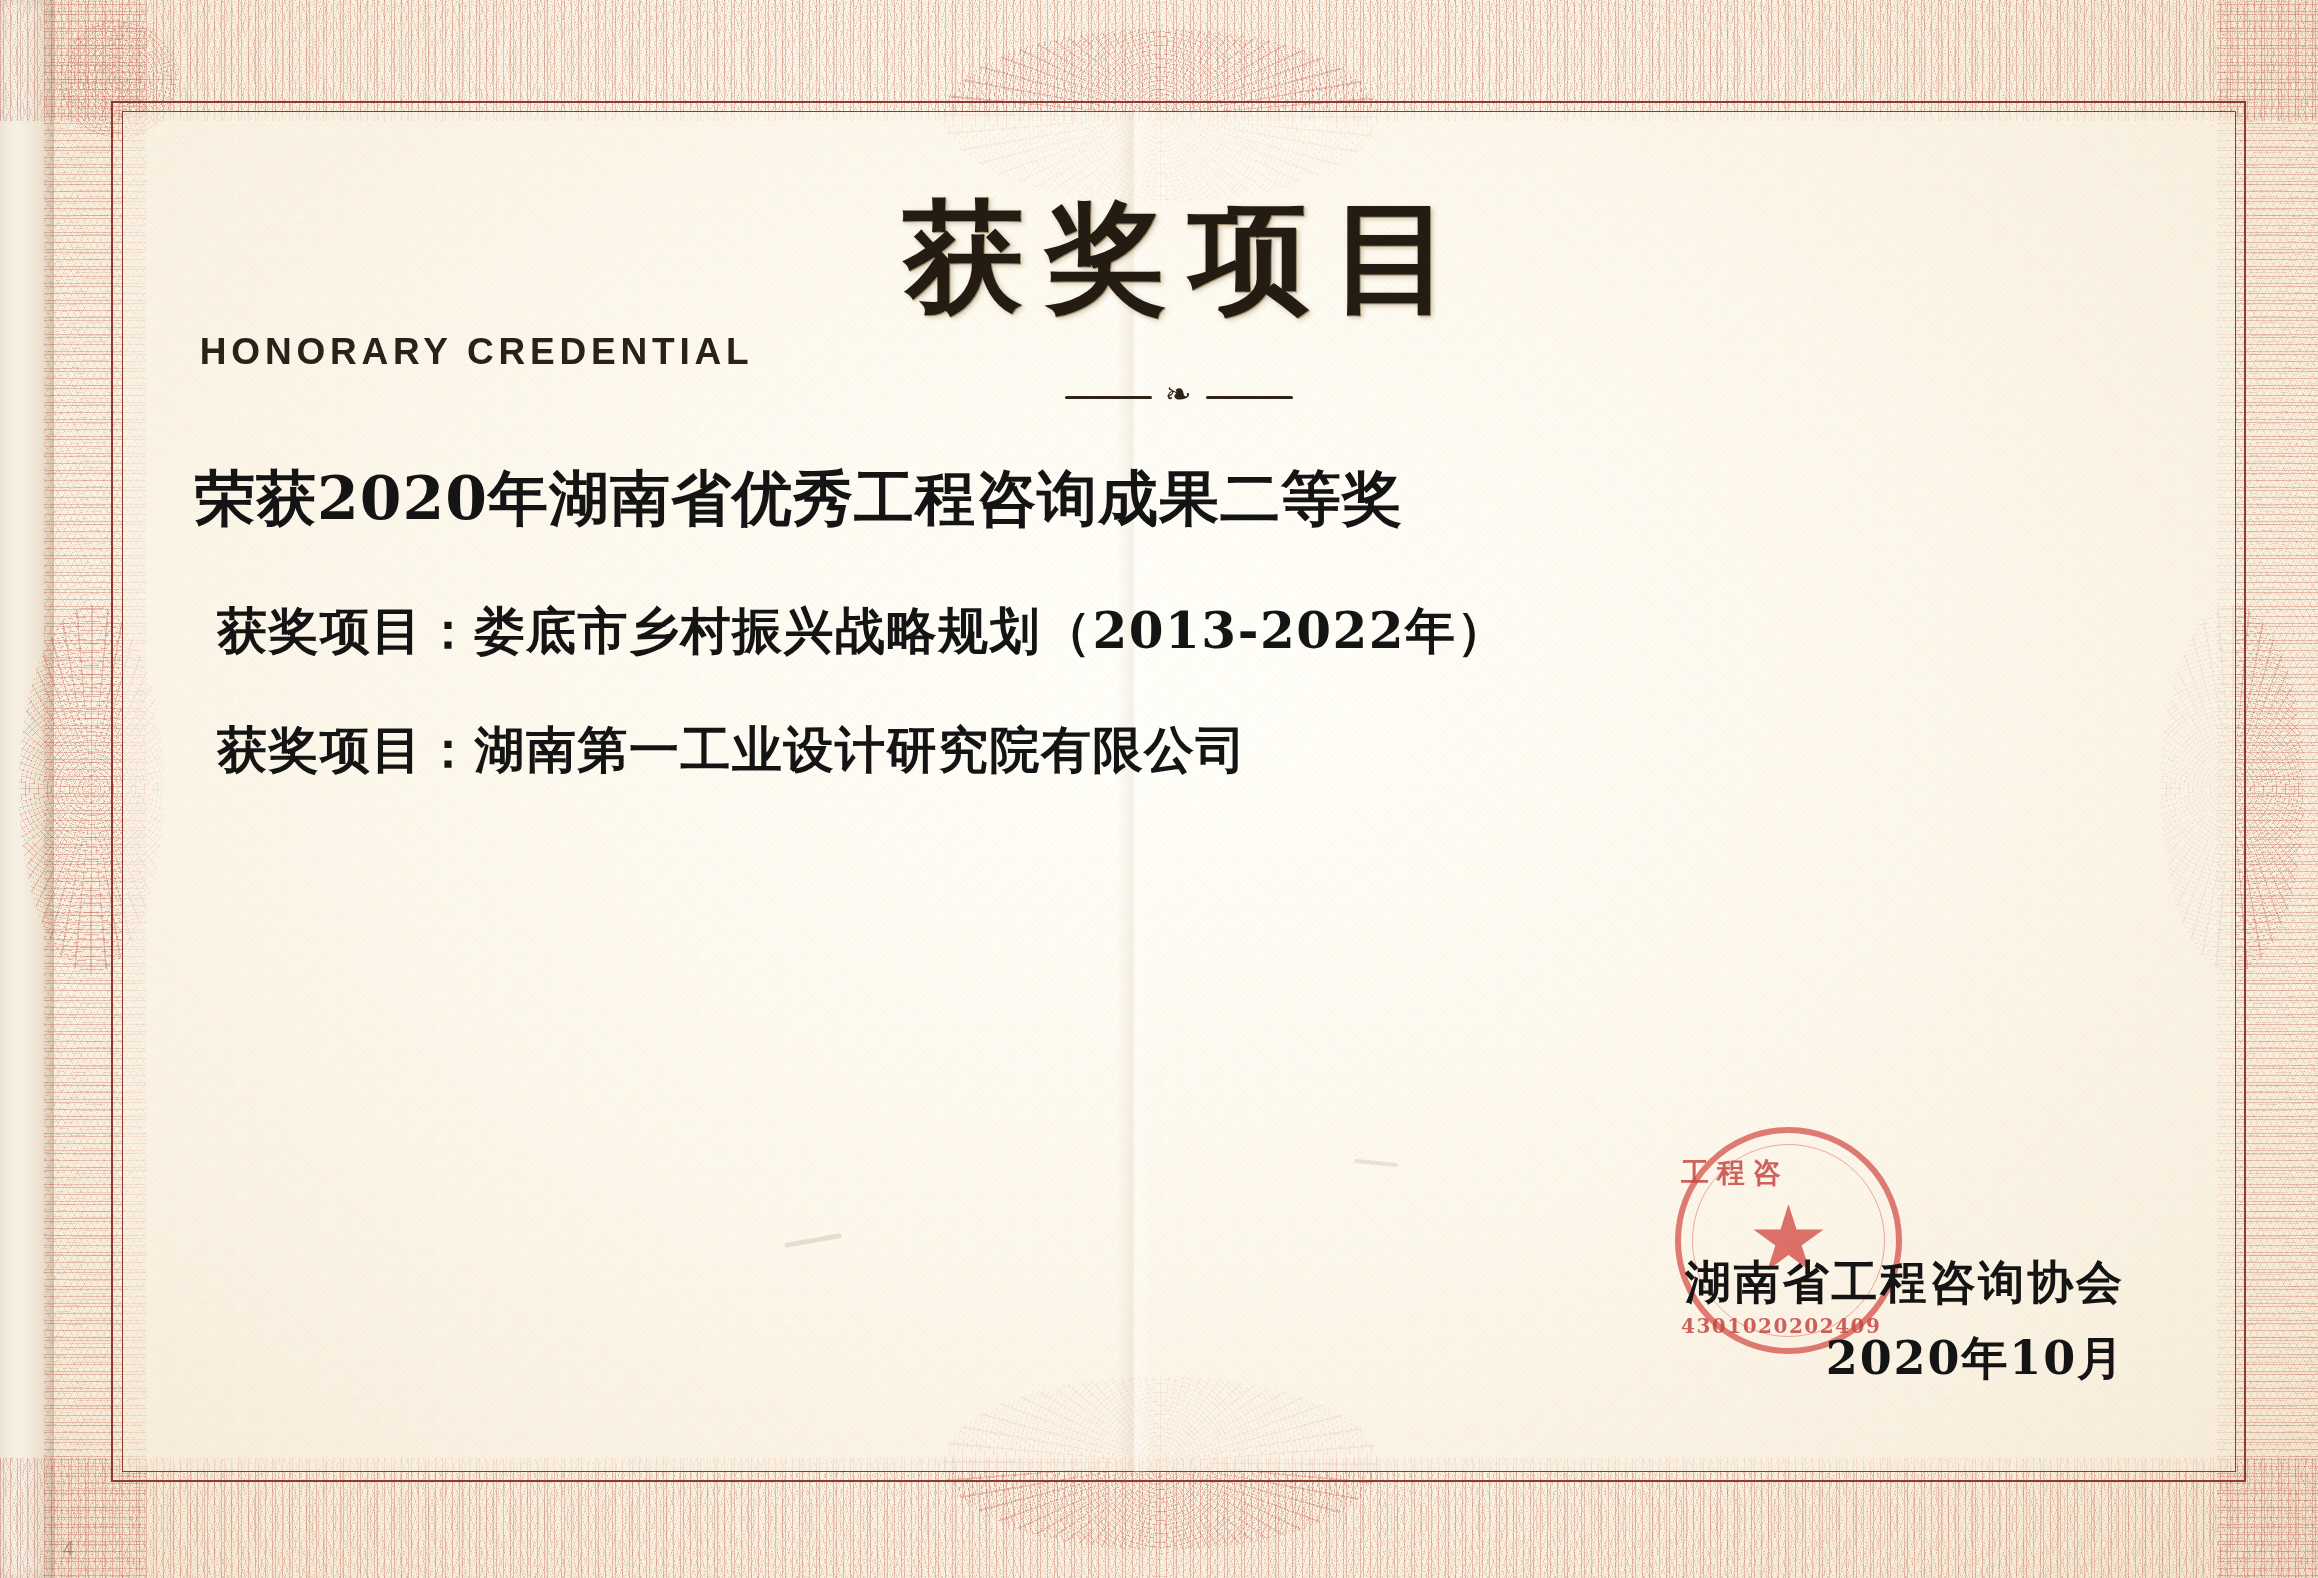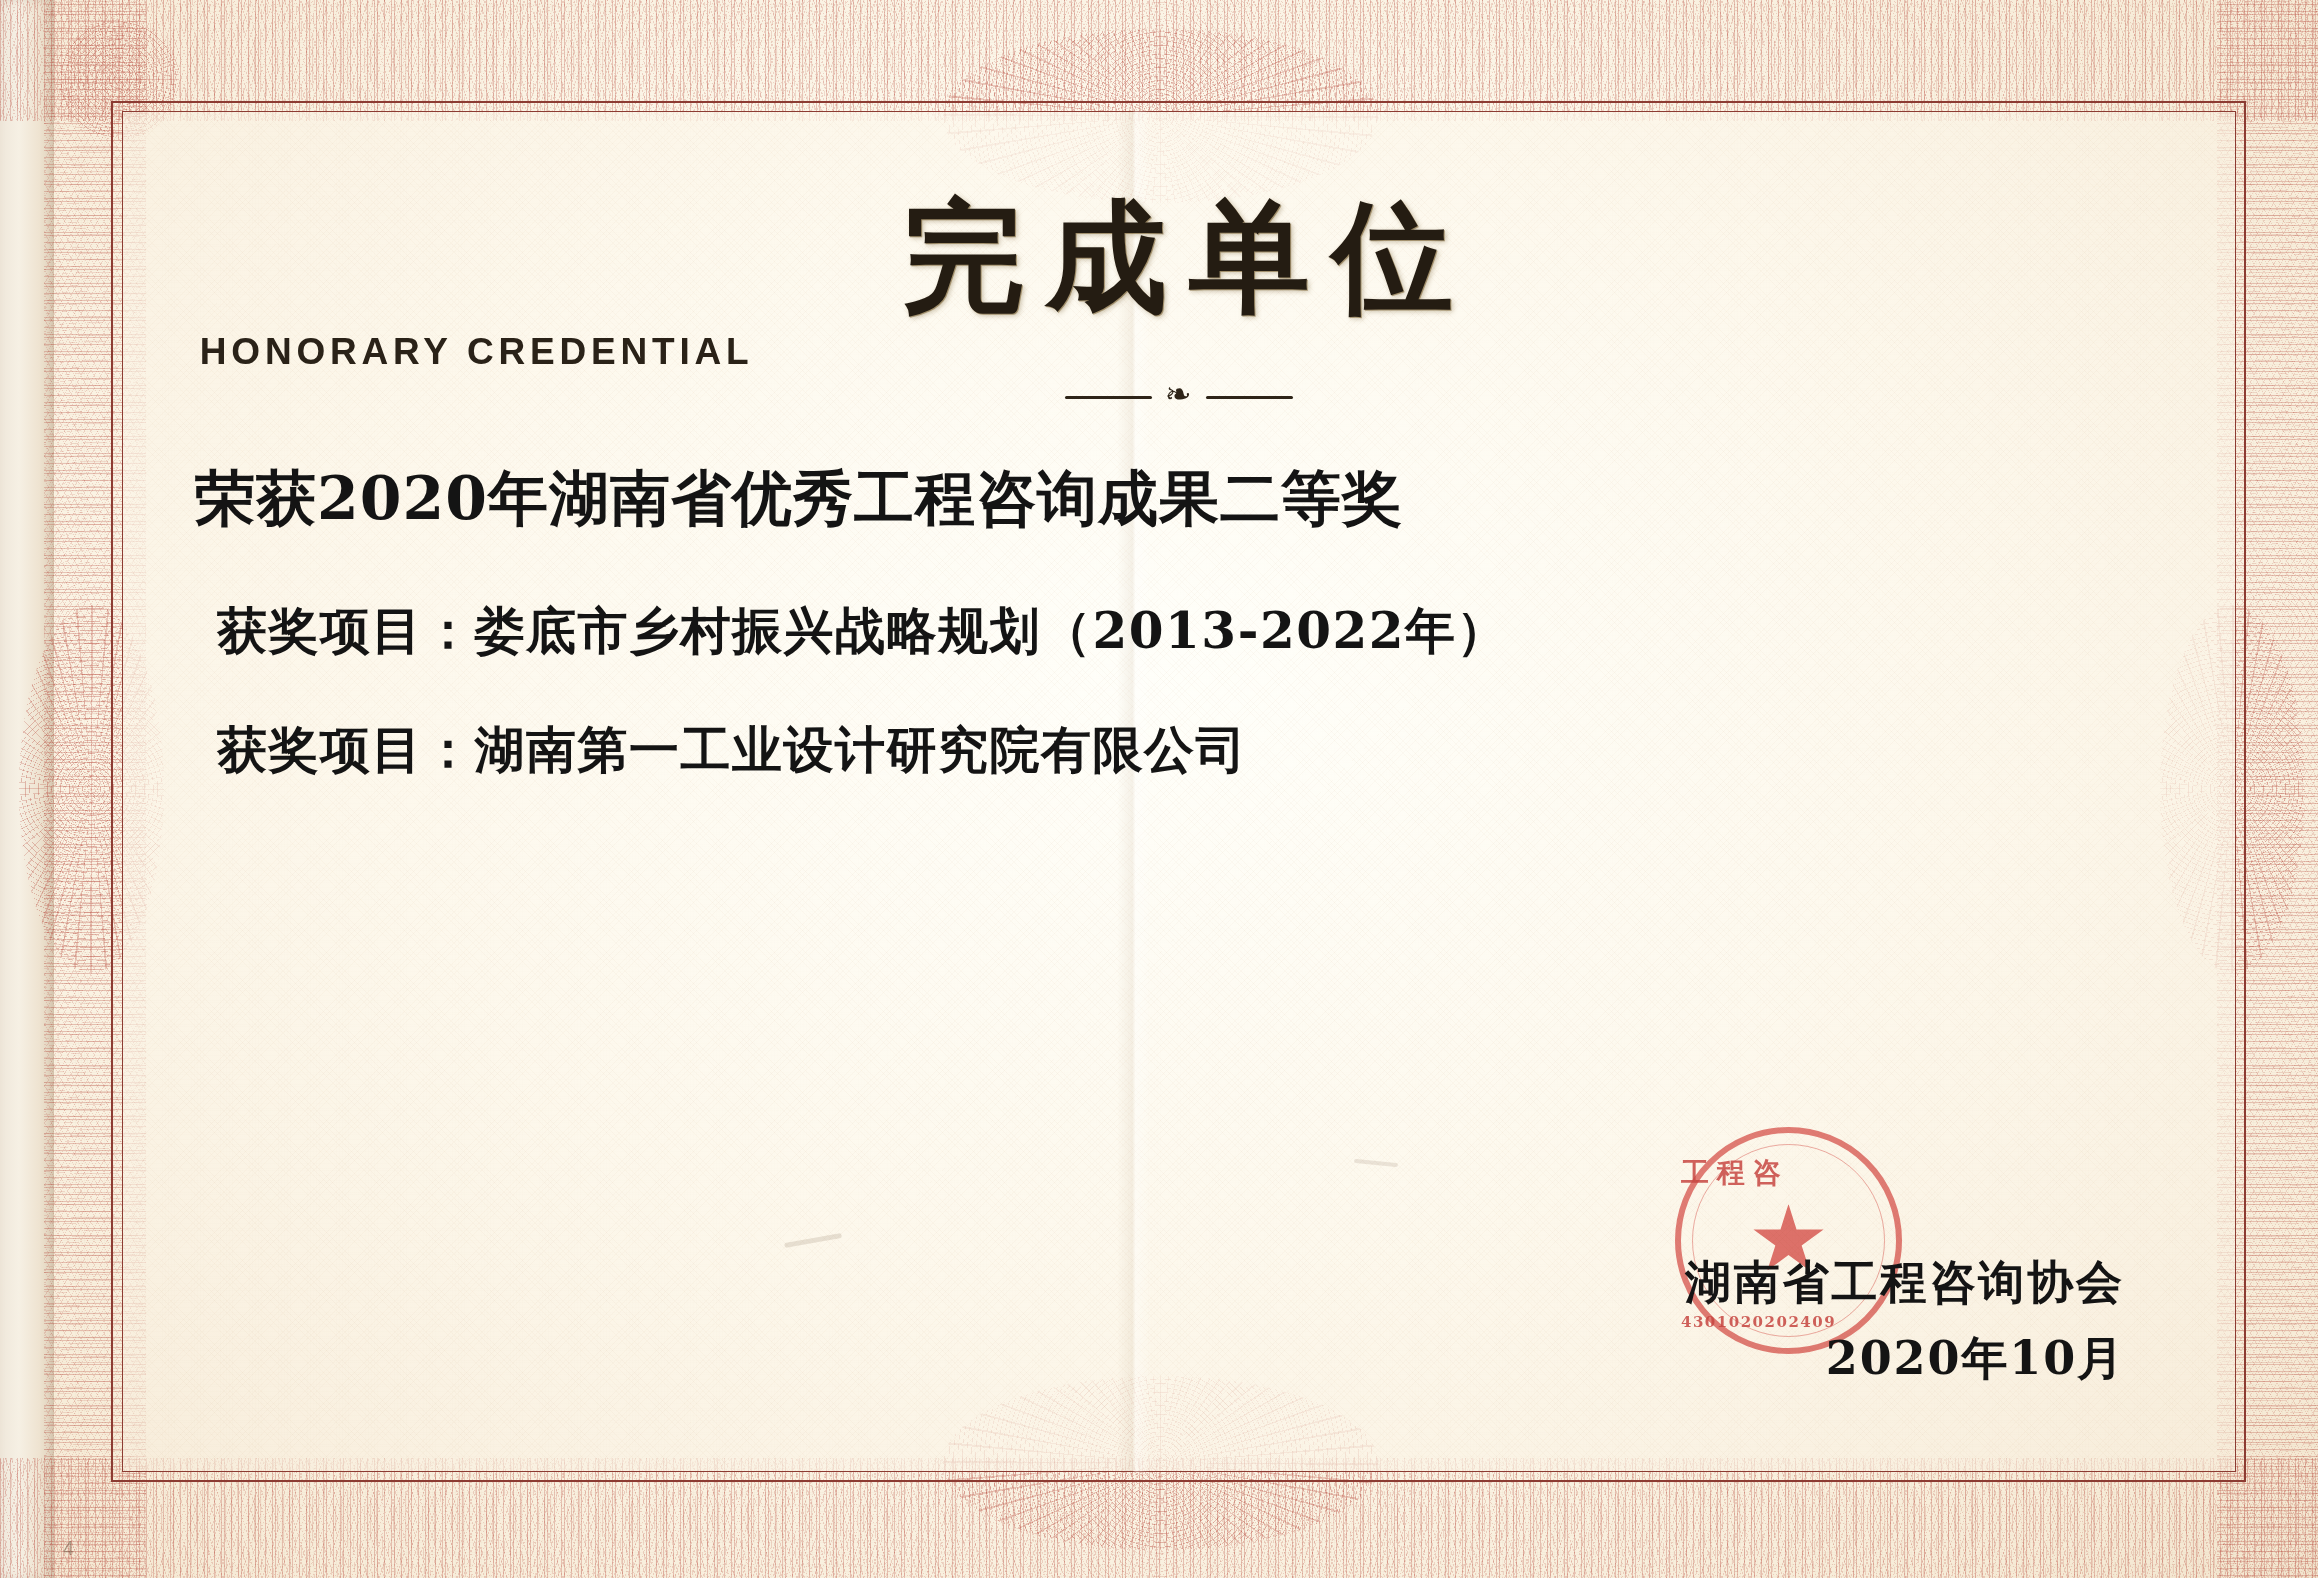--- a/index.html
+++ b/index.html
@@ -265,22 +265,22 @@
     color: rgba(190,32,30,0.85);
     font-family: "DejaVu Serif", "Liberation Serif", serif;
     font-weight: 700;
   }
   .seal-text-top {
     top: 21px;
     font-size: 28px;
     letter-spacing: 7.7px;
   }
   .seal-text-bottom {
-    bottom: 17px;
-    font-size: 15px;
+    bottom: 10px;
+    font-size: 20px;
     letter-spacing: 1.5px;
   }
 
   
   .scuff-1 {
     position: absolute;
     left: 784px; top: 1238px;
     width: 58px; height: 4.8px;
     background: rgba(120,95,70,0.16);
     transform: rotate(-10deg);
@@ -323,21 +323,21 @@
   </div>
 
   <div class="frame-outer"></div>
   <div class="frame-inner">
     <div class="inner-tint"></div>
   </div>
   <div class="fold"></div>
 
   <div class="content">
 
-    <h1 class="title-cn">完成单位</h1>
+    <h1 class="title-cn">获奖项目</h1>
 
     <div class="title-en">HONORARY CREDENTIAL</div>
 
     <div class="divider">
       <span class="rule"></span>
       <span class="flourish">❧</span>
       <span class="rule"></span>
     </div>
 
     <div class="award-line">荣获2020年湖南省优秀工程咨询成果二等奖</div>

